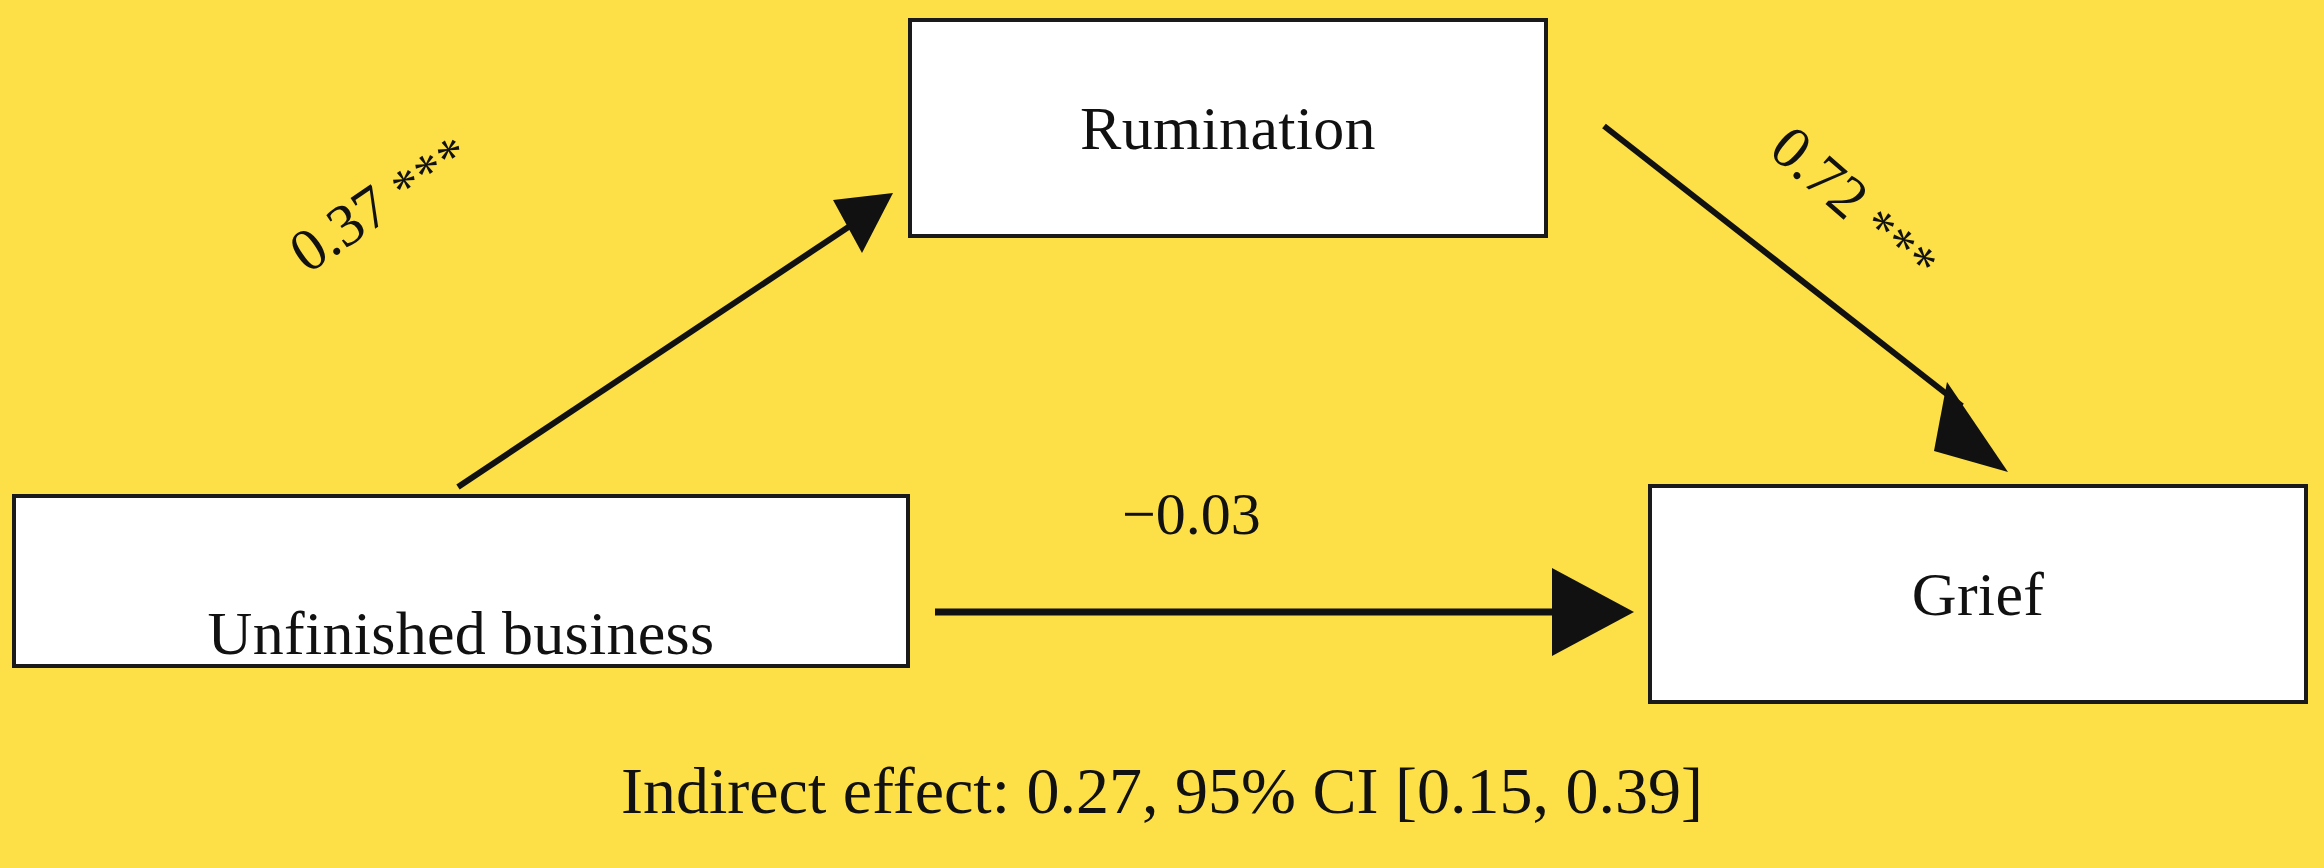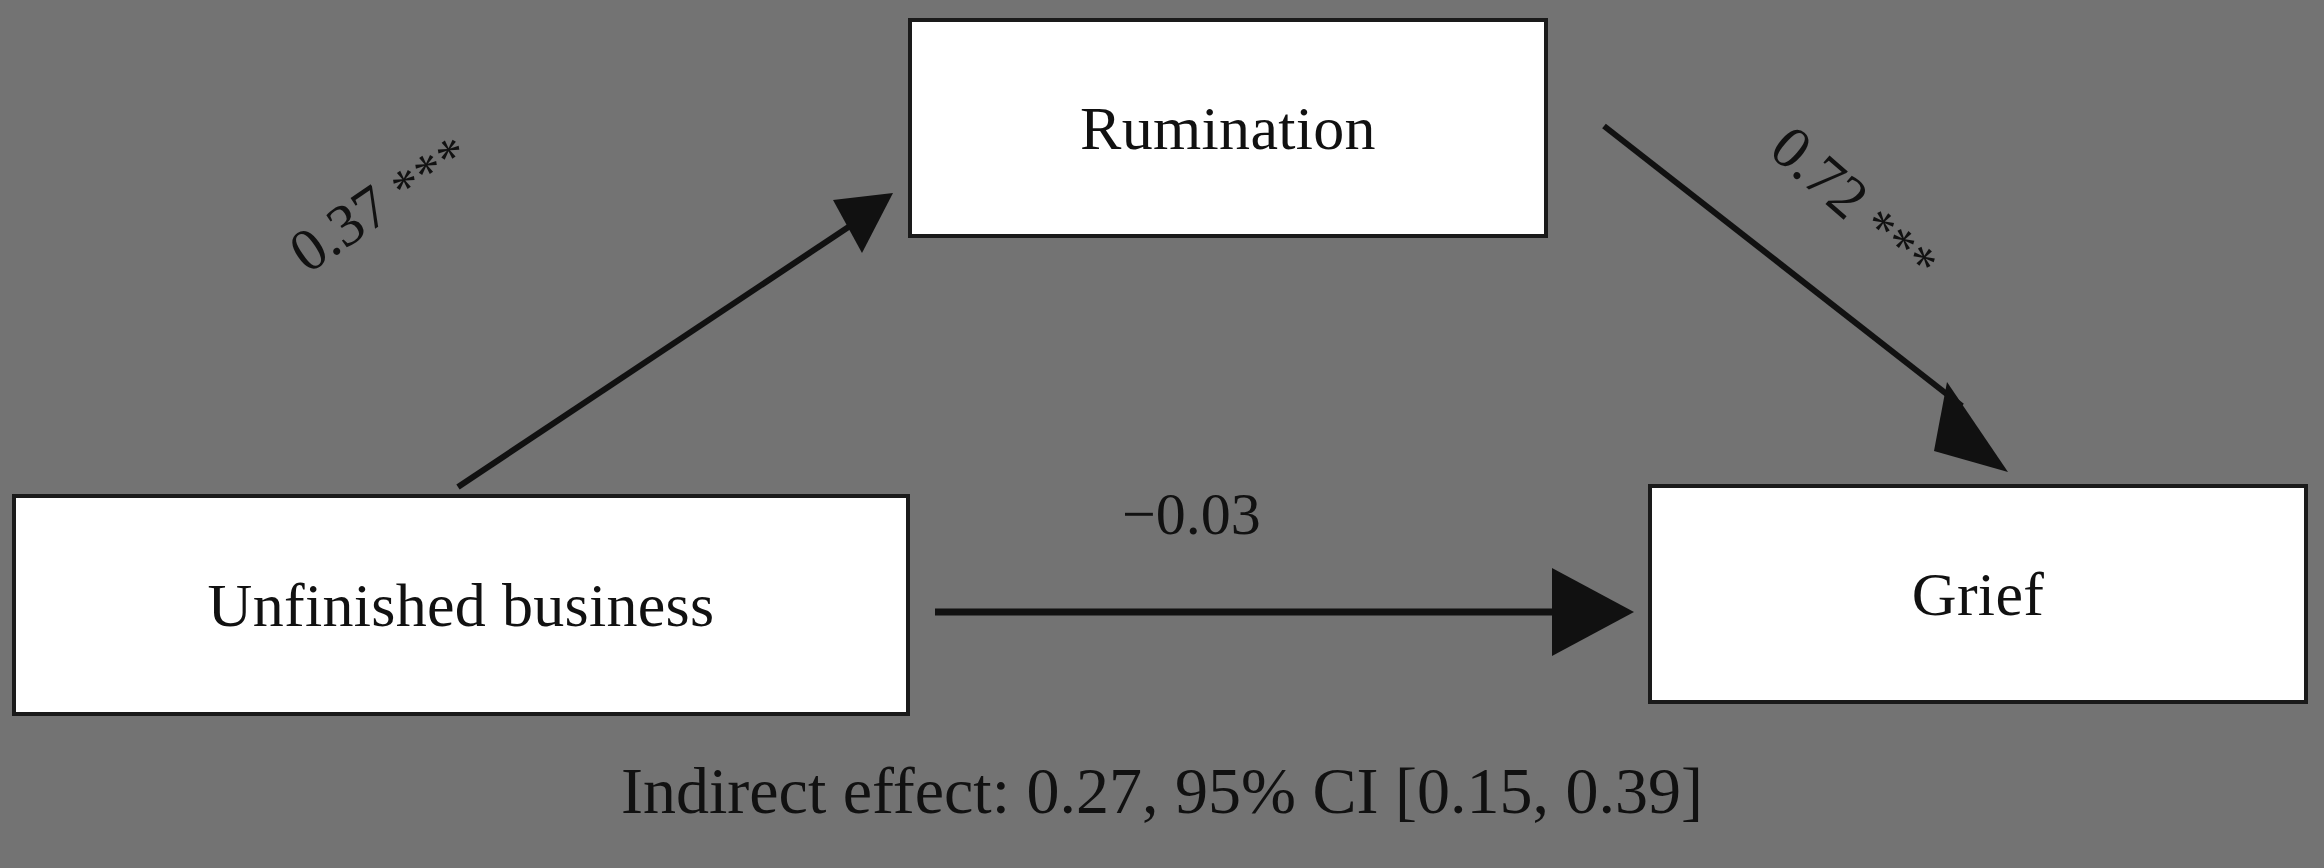--- a/index.html
+++ b/index.html
@@ -4,21 +4,21 @@
 <style>
   html, body {
     margin: 0;
     padding: 0;
     background: #ffffff;
   }
   #canvas {
     position: relative;
     width: 2324px;
     height: 868px;
-    background: #737373;
+    background: #fde047;
     overflow: hidden;
     font-family: "Liberation Serif", "DejaVu Serif", serif;
     color: #000000;
   }
   #diagram-svg {
     position: absolute;
     left: 0;
     top: 0;
     width: 2324px;
     height: 868px;
@@ -48,21 +48,22 @@
   #node-grief {
     left: 1648px;
     top: 484px;
     width: 660px;
     height: 220px;
   }
   #node-unfinished {
     left: 12px;
     top: 494px;
     width: 898px;
-    height: 222px;
+    height: 174px;
+    align-items: flex-end;
   }
   .edge-label {
     position: absolute;
     white-space: nowrap;
     font-size: 60px;
     line-height: 1;
     color: #111111;
   }
   .edge-label .stars {
     font-size: 52px;

